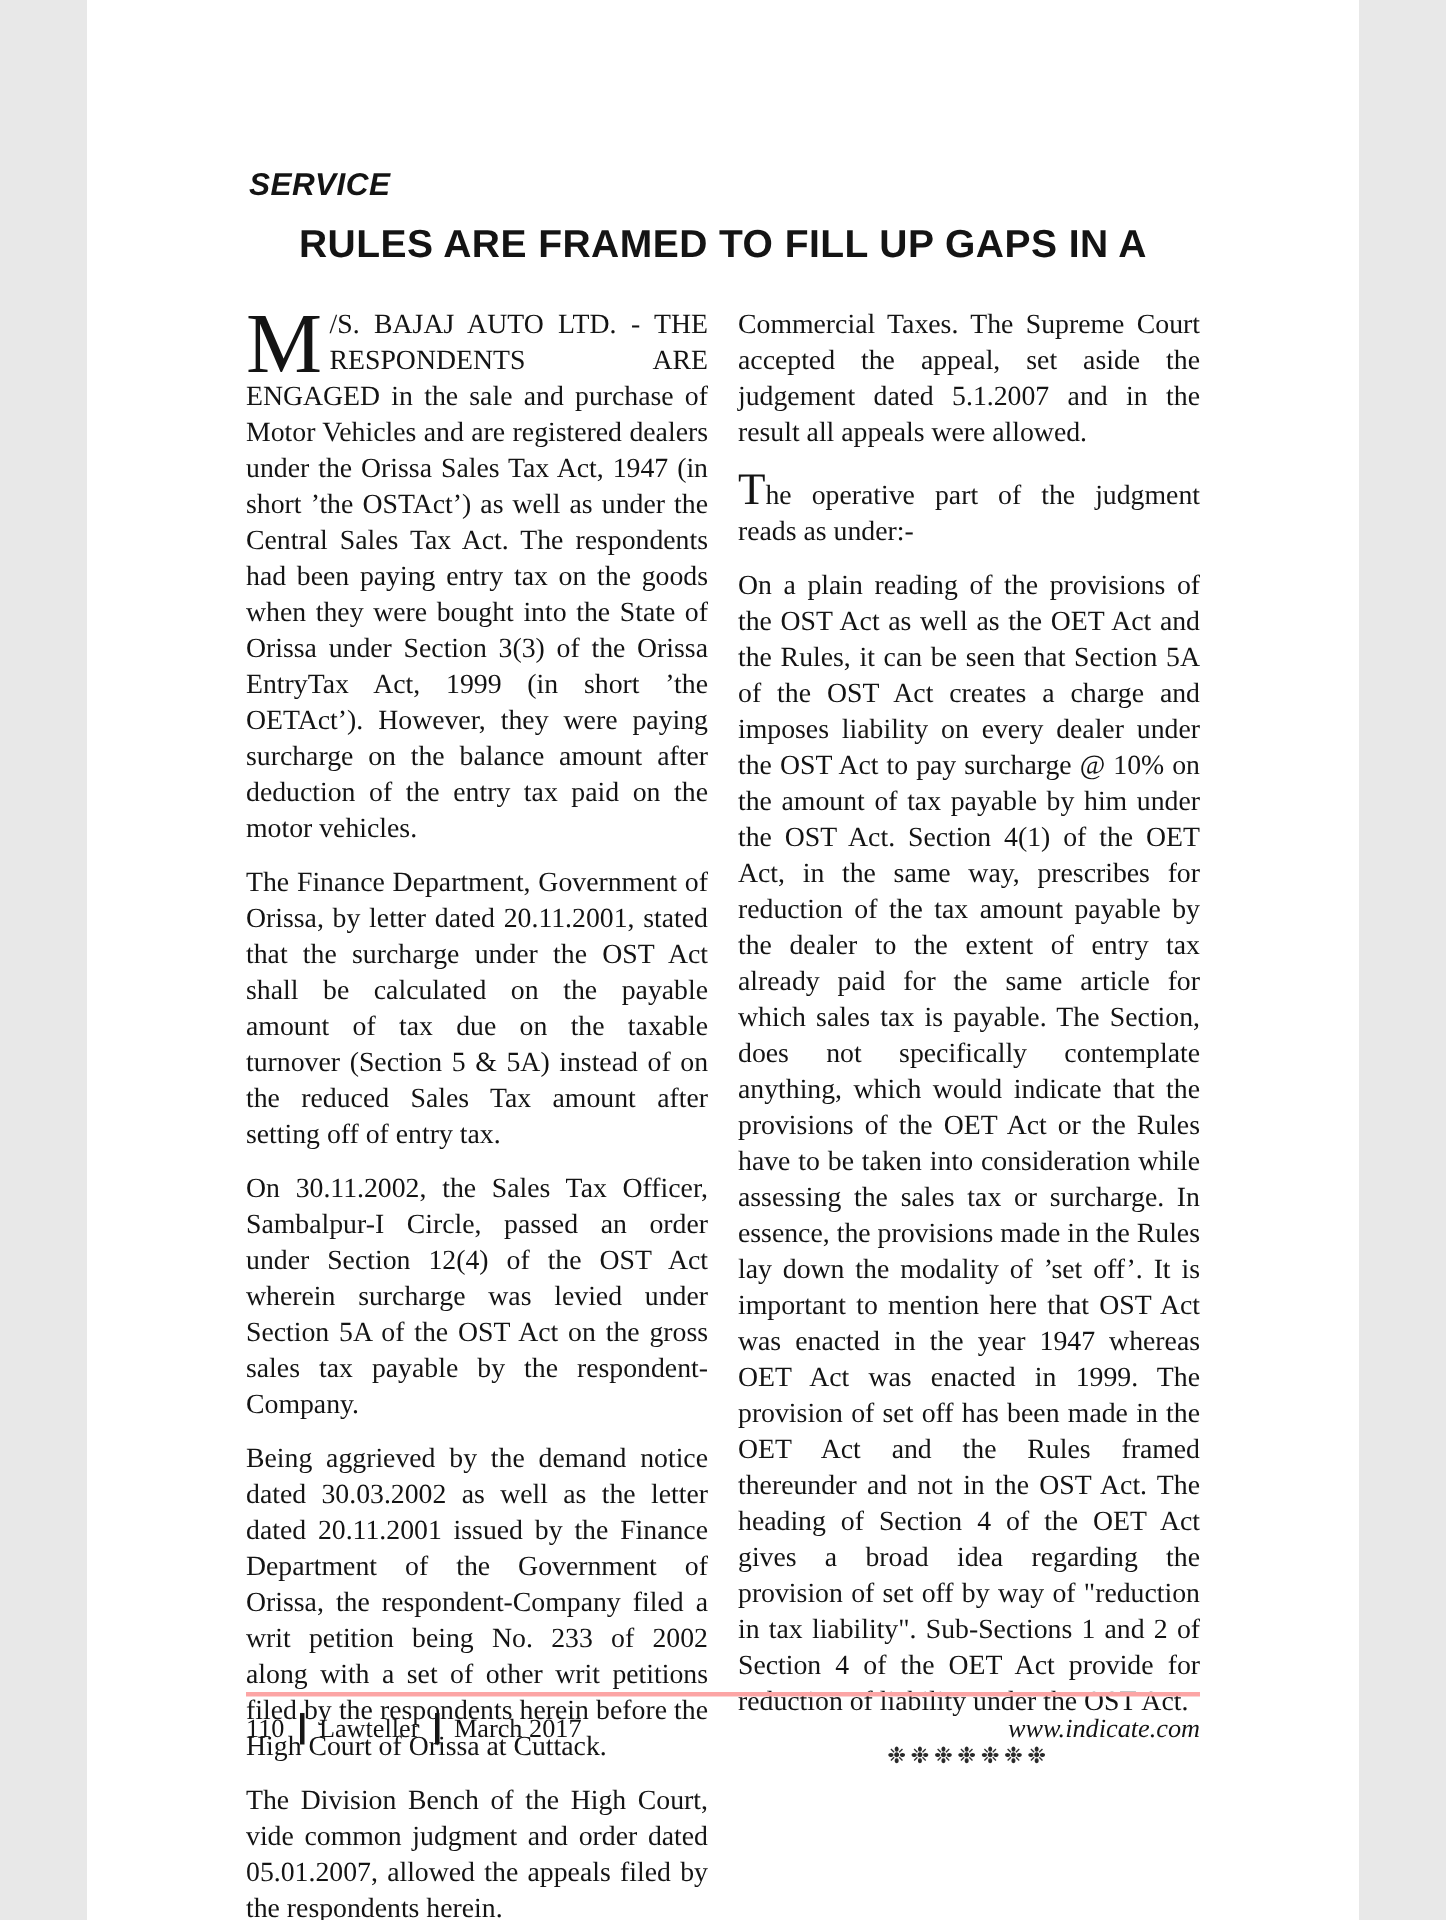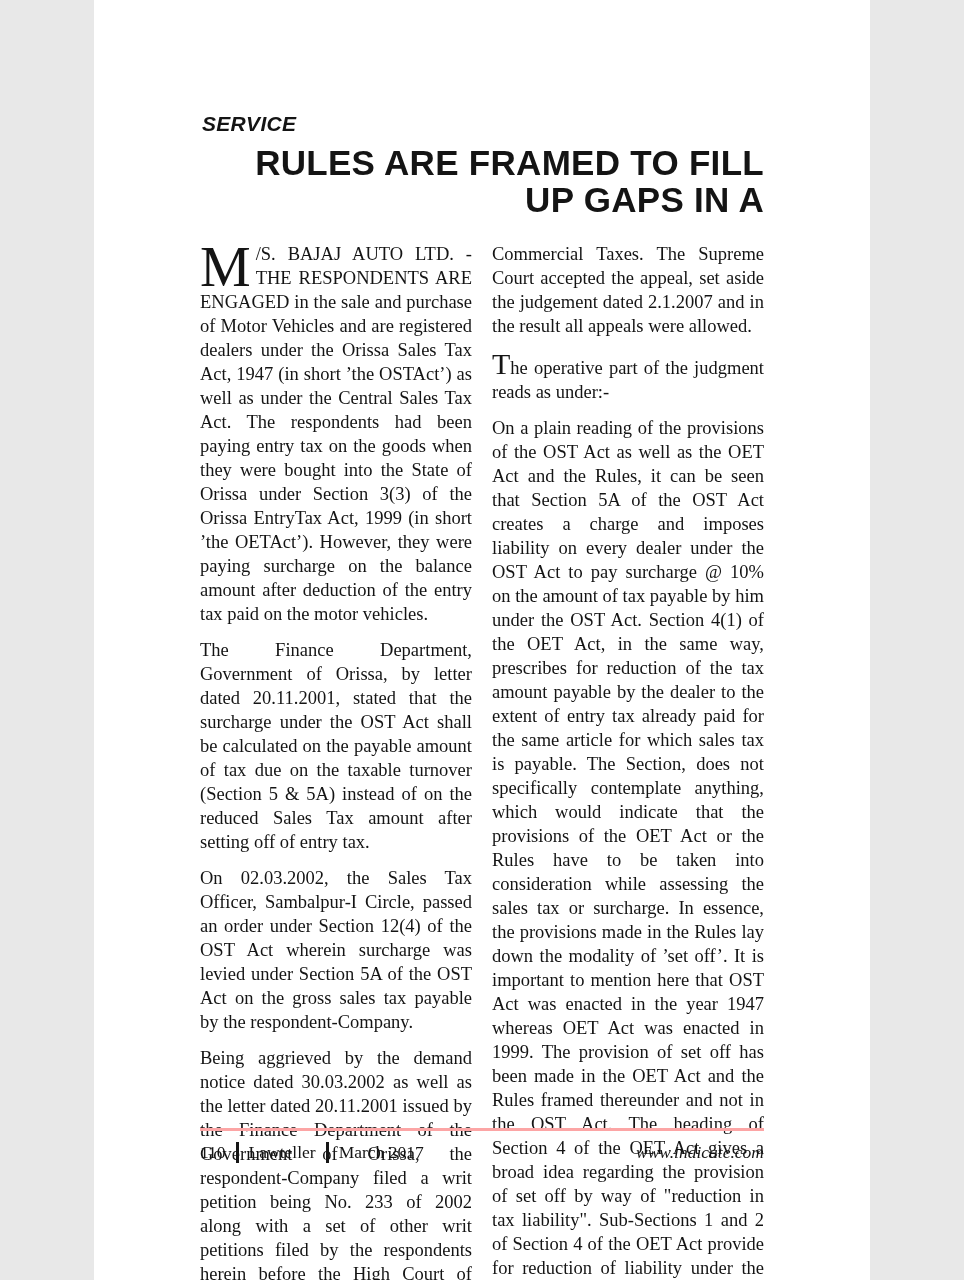--- a/index.html
+++ b/index.html
@@ -1,41 +1,41 @@
 <!DOCTYPE html>
 <html><head>
 <meta charset="utf-8">
 <style>
   html, body { margin: 0; padding: 0; background: #e8e8e8; }
   .page {
     position: relative;
-    width: 776px;
+    width: 848px;
     height: 1280px;
     margin: 0 auto;
     background: #ffffff;
     color: #141414;
     box-sizing: border-box;
     padding: 112px 106px 0 106px;
     font-family: "Liberation Serif", serif;
     overflow: hidden;
   }
   .kicker {
     font-family: "Liberation Sans", sans-serif;
     font-style: italic;
     font-weight: 700;
     font-size: 21px;
     letter-spacing: 0.3px;
     margin: 0 0 8px 2px;
   }
   .title {
     font-family: "Liberation Sans", sans-serif;
     font-weight: 700;
-    font-size: 35px;
+    font-size: 26px;
     line-height: 37px;
-    text-align: right;
+    text-align: center;
     letter-spacing: 0.3px;
     margin: 0 0 24px 0;
   }
   .columns {
     display: flex;
     gap: 20px;
   }
   .col {
     width: 366px;
     font-size: 18.5px;
@@ -96,27 +96,27 @@
   <div class="kicker">SERVICE</div>
 
   <h1 class="title"><span>RULES ARE FRAMED TO FILL UP GAPS IN A</span><br>
   </h1>
 
   <div class="columns">
 
     <div class="col">
       <p><span class="dropcap">M</span><span>/S. BAJAJ AUTO LTD. - THE RESPONDENTS ARE ENGAGED in the sale and purchase of Motor Vehicles and are registered dealers under the Orissa Sales Tax Act, 1947 (in short ’the OSTAct’) as well as under the Central Sales Tax Act. The respondents had been paying entry tax on the goods when they were bought into the State of Orissa under Section 3(3) of the Orissa EntryTax Act, 1999 (in short ’the OETAct’). However, they were paying surcharge on the balance amount after deduction of the entry tax paid on the motor vehicles.</span></p>
       <p>The Finance Department, Government of Orissa, by letter dated 20.11.2001, stated that the surcharge under the OST Act shall be calculated on the payable amount of tax due on the taxable turnover (Section 5 &amp; 5A) instead of on the reduced Sales Tax amount after setting off of entry tax.</p>
-      <p>On 02.03.2002, the Sales Tax Officer, Sambalpur-I Circle, passed an order under Section 12(4) of the OST Act wherein surcharge was levied under Section 5A of the OST Act on the gross sales tax payable by the respondent-Company.</p>
+      <p>On 30.11.2002, the Sales Tax Officer, Sambalpur-I Circle, passed an order under Section 12(4) of the OST Act wherein surcharge was levied under Section 5A of the OST Act on the gross sales tax payable by the respondent-Company.</p>
       <p>Being aggrieved by the demand notice dated 30.03.2002 as well as the letter dated 20.11.2001 issued by the Finance Department of the Government of Orissa, the respondent-Company filed a writ petition being No. 233 of 2002 along with a set of other writ petitions filed by the respondents herein before the High Court of Orissa at Cuttack.</p>
       <p>The Division Bench of the High Court, vide common judgment and order dated 05.01.2007, allowed the appeals filed by the respondents herein.</p>
     </div>
 
     <div class="col">
-      <p>Commercial Taxes. The Supreme Court accepted the appeal, set aside the judgement dated 2.1.2007 and in the result all appeals were allowed.</p>
+      <p>Commercial Taxes. The Supreme Court accepted the appeal, set aside the judgement dated 5.1.2007 and in the result all appeals were allowed.</p>
       <p class="operative"><span class="raisedcap">T</span><span>he operative part of the judgment reads as under:-</span></p>
       <p class="quote">On a plain reading of the provisions of the OST Act as well as the OET Act and the Rules, it can be seen that Section 5A of the OST Act creates a charge and imposes liability on every dealer under the OST Act to pay surcharge @ 10% on the amount of tax payable by him under the OST Act. Section 4(1) of the OET Act, in the same way, prescribes for reduction of the tax amount payable by the dealer to the extent of entry tax already paid for the same article for which sales tax is payable. The Section, does not specifically contemplate anything, which would indicate that the provisions of the OET Act or the Rules have to be taken into consideration while assessing the sales tax or surcharge. In essence, the provisions made in the Rules lay down the modality of ’set off’. It is important to mention here that OST Act was enacted in the year 1947 whereas OET Act was enacted in 1999. The provision of set off has been made in the OET Act and the Rules framed thereunder and not in the OST Act. The heading of Section 4 of the OET Act gives a broad idea regarding the provision of set off by way of "reduction in tax liability". Sub-Sections 1 and 2 of Section 4 of the OET Act provide for reduction of liability under the OST Act.</p>
       <p class="separator">❉❉❉❉❉❉❉</p>
     </div>
 
   </div>
 
   <div class="footer">
     <div class="footer-left">
       <span>110</span>

